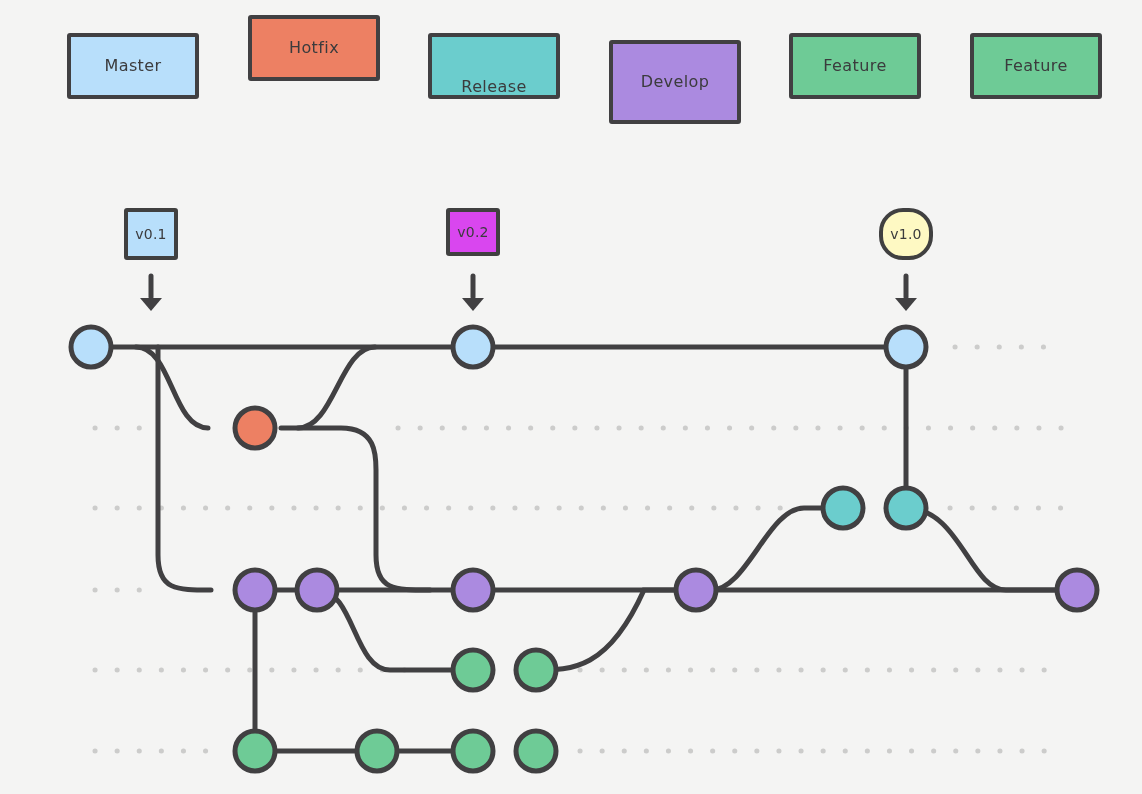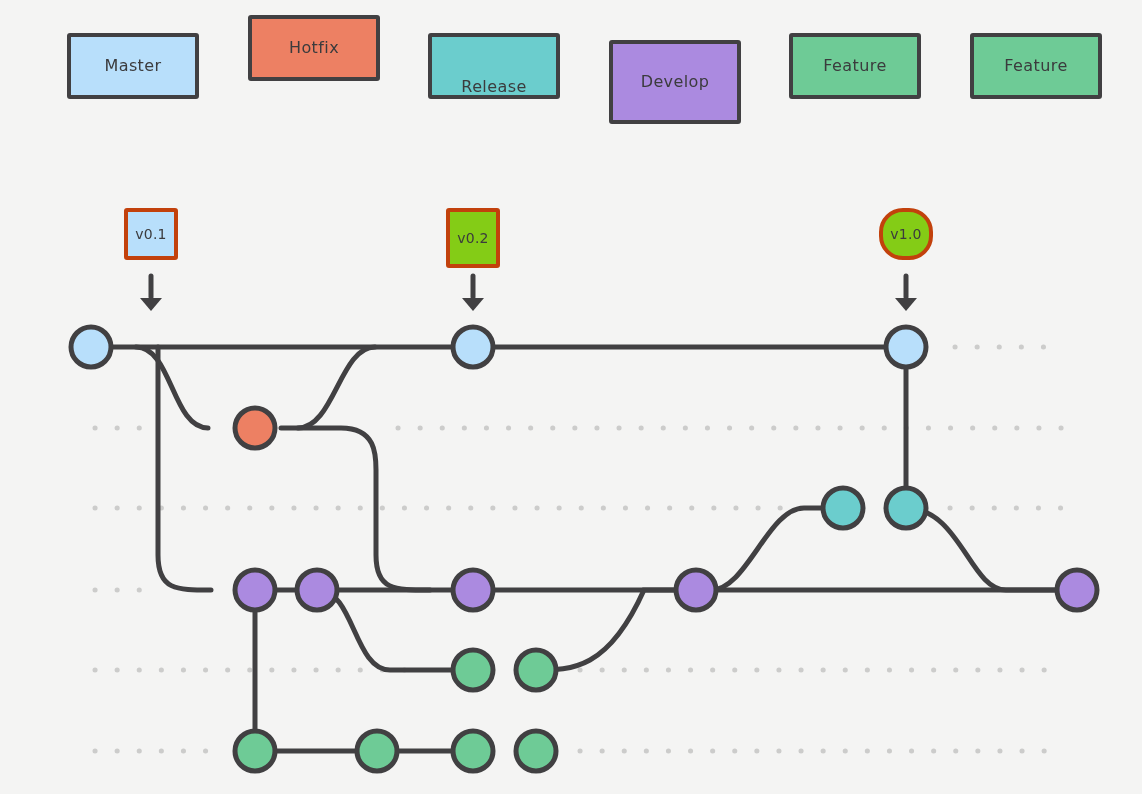--- a/index.html
+++ b/index.html
@@ -41,21 +41,21 @@
     font-size: 16px;
     color: #3b3b3d;
     letter-spacing: 0.4px;
     line-height: 1;
     font-family: "DejaVu Sans", "Liberation Sans", sans-serif;
   }
   
   .tag-box {
     position: absolute;
     box-sizing: border-box;
-    border: 4px solid #c2410c;
+    border: 4px solid #404040;
     border-radius: 3px;
     background: #b8dffb;
     display: flex;
     align-items: center;
     justify-content: center;
   }
   .tag-label {
     font-size: 14px;
     color: #3b3b3d;
     line-height: 1;
@@ -117,24 +117,24 @@
       </div>
       <div class="legend-item" style="left: 970px; top: 33px; width: 132px; height: 66px; background: rgb(110, 203, 150);">
         <span class="legend-label">Feature</span>
       </div>
     </div>
 
   <div id="tag-layer">
       <div class="tag-box" style="left: 124px; top: 208px; width: 54px; height: 52px; background: rgb(184, 223, 251);">
         <span class="tag-label">v0.1</span>
       </div>
-      <div class="tag-box" style="left: 446px; top: 208px; width: 54px; height: 60px; background: #84cc16;">
+      <div class="tag-box" style="left: 446px; top: 208px; width: 54px; height: 48px; background: #d946ef;">
         <span class="tag-label">v0.2</span>
       </div>
-      <div class="tag-box" style="left: 879px; top: 208px; width: 54px; height: 52px; background: #84cc16; border-radius: 24px;">
+      <div class="tag-box" style="left: 879px; top: 208px; width: 54px; height: 52px; background: #fef9c3; border-radius: 24px;">
         <span class="tag-label">v1.0</span>
       </div>
     </div>
 
   <svg id="graph" width="1142" height="794" viewBox="0 0 1142 794">
     <g id="guides">
         <path d="M 955 347 L 1062 347" class="guide-dots" stroke="#cccccb"></path>
         <path d="M 95 428 L 145 428" class="guide-dots" stroke="#cccccb"></path>
         <path d="M 398 428 L 1062 428" class="guide-dots" stroke="#cccccb"></path>
         <path d="M 95 508 L 795 508" class="guide-dots" stroke="#cccccb"></path>

